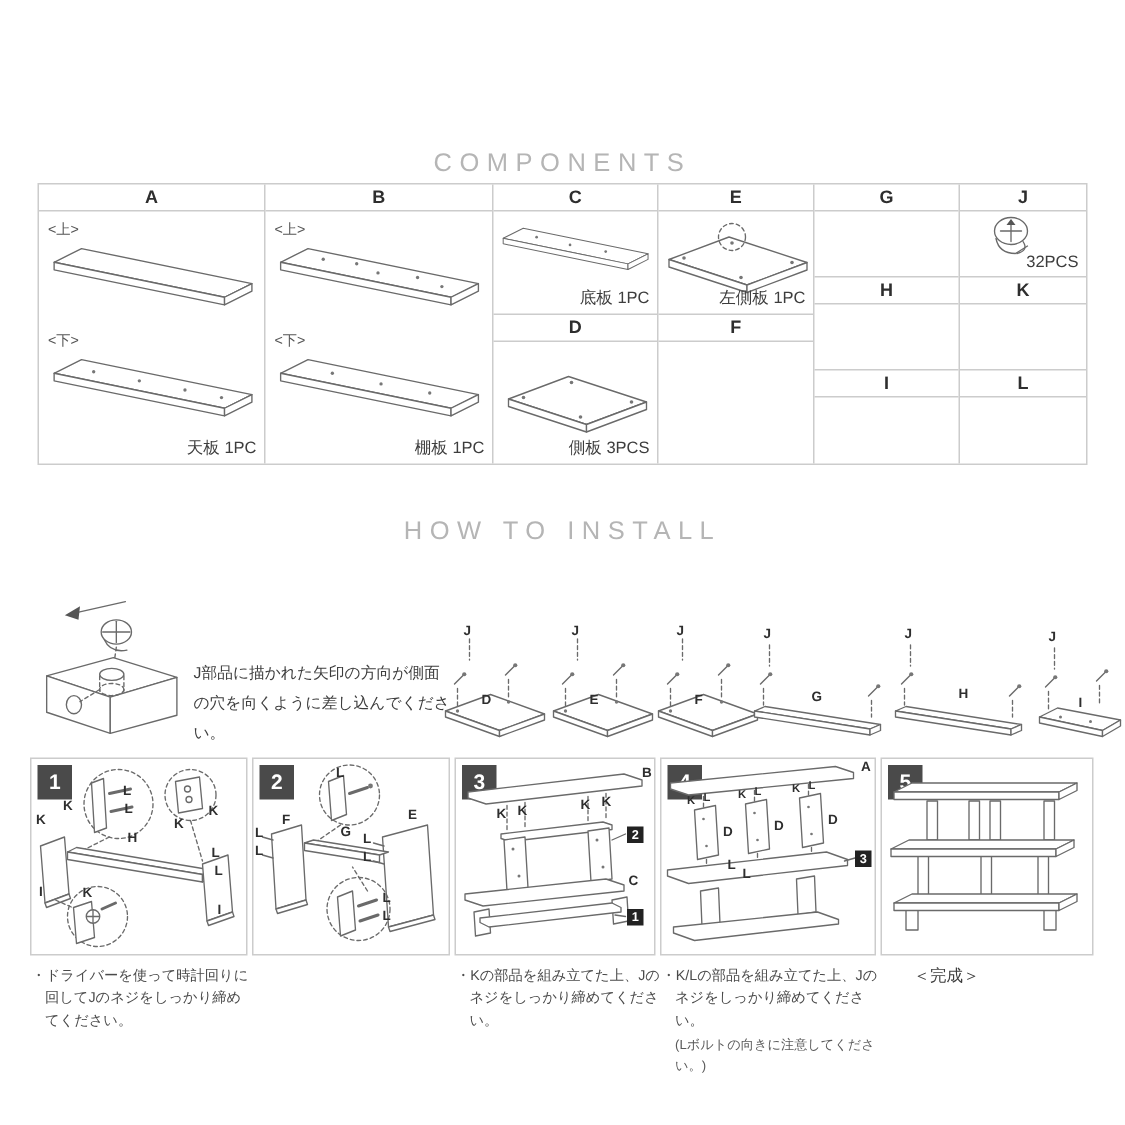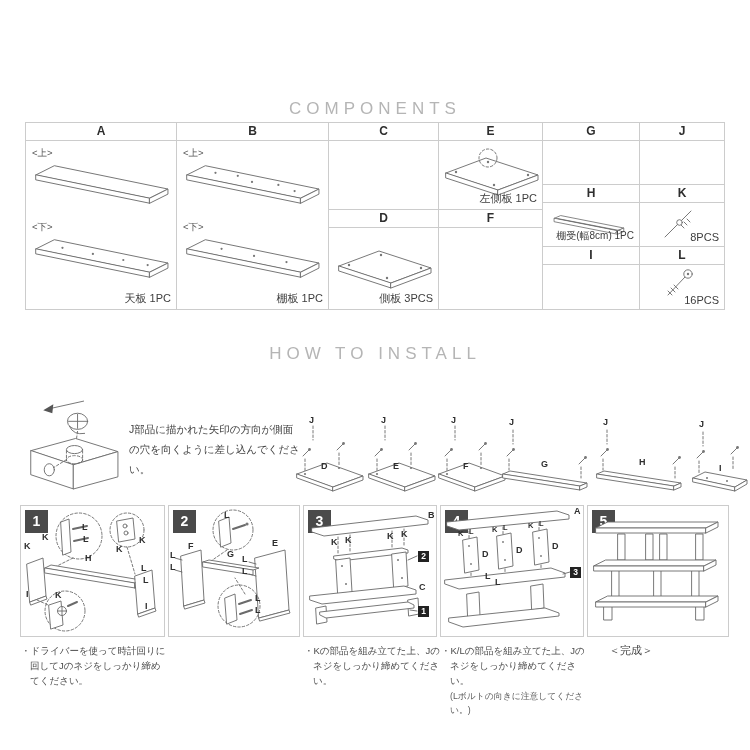--- a/index.html
+++ b/index.html
@@ -31,21 +31,21 @@
   .art polygon, .art path, .art line, .art circle, .art ellipse {
     stroke:#6a6a6a; stroke-width:0.9; fill:#fff; stroke-linejoin:round; stroke-linecap:round; }
   .art .dot  { fill:#777; stroke:none; }
   .art .dash { stroke-dasharray:2.5 2; fill:none; }
   .art .ln   { fill:none; }
   .art .bolt { stroke-width:2; fill:none; }
   .art .fill { fill:#555; stroke:none; }
 
   
   .demo-fig  { position:absolute; left:18px; top:388px; width:108px; height:106px; }
-  .install-note { position:absolute; left:129px; top:420px; width:172px;
+  .install-note { position:absolute; left:129px; top:440px; width:172px;
                   font-size:10.5px; color:#3d3d3d; line-height:1.9; }
   .pfig { position:absolute; top:416px; height:88px; }
   .lbl { position:absolute; font-size:9px; font-weight:bold; color:#2e2e2e; line-height:1; }
   .lbl.t7 { font-size:7.5px; }
 
   
   .step-panel { position:absolute; top:505px; height:132px; border:1px solid #ccc; background:#fff; }
   .badge { position:absolute; left:4px; top:4px; width:23px; height:23px; background:#4a4a4a;
            color:#fff; font-size:14px; font-weight:bold; text-align:center; line-height:23px; }
   .refbox { position:absolute; width:11px; height:11px; background:#222; color:#fff;
@@ -114,20 +114,31 @@
             <circle class="dot" cx="104" cy="28" r="1.1"></circle>
           </svg>
           <span class="caption">棚板 1PC</span>
         </div>
       </div>
     </div>
 
     <div class="col" style="width:110px">
       <div class="cell" style="flex:0 0 87px">
         <div class="cell-head">C</div>
+        <div class="cell-body">
+          <svg class="art" style="left:2px;top:5px" width="104" height="42" viewBox="0 0 140 52">
+            <polygon points="6,15 24,6 136,29 118,38"></polygon>
+            <polygon points="6,15 118,38 118,43 6,20"></polygon>
+            <polygon points="118,38 136,29 136,34 118,43"></polygon>
+            <circle class="dot" cx="36" cy="14" r="1.2"></circle>
+              <circle class="dot" cx="66" cy="21" r="1.2"></circle>
+            <circle class="dot" cx="98" cy="27" r="1.2"></circle>
+          </svg>
+          <span class="caption">底板 1PC</span>
+        </div>
       </div>
       <div class="cell" style="flex:1">
         <div class="cell-head">D</div>
         <div class="cell-body">
           <svg class="art" style="left:4px;top:8px" width="100" height="62" viewBox="0 0 100 62">
             <polygon points="6,30 46,15 98,32 58,47"></polygon>
             <polygon points="6,30 58,47 58,52 6,35"></polygon>
             <polygon points="58,47 98,32 98,37 58,52"></polygon>
             <circle class="dot" cx="16" cy="29" r="1.2"></circle>
               <circle class="dot" cx="48" cy="19" r="1.2"></circle>
@@ -160,62 +171,46 @@
         <div class="cell-head">F</div>
       </div>
     </div>
 
     <div class="col" style="width:97px">
       <div class="cell" style="flex:0 0 62px">
         <div class="cell-head">G</div>
       </div>
       <div class="cell" style="flex:0 0 62px">
         <div class="cell-head">H</div>
-        <div class="cell-body">
-          <svg class="art" style="left:2px;top:1px" width="90" height="32" viewBox="0 0 90 36">
-            <polygon points="5,16 12,13 83,27 76,30"></polygon>
-            <polygon points="5,16 76,30 76,34 5,20"></polygon>
-            <polygon points="76,30 83,27 83,31 76,34"></polygon>
-            <line class="ln" x1="9" y1="16.5" x2="79" y2="30"></line>
-          </svg>
-          <span class="caption sm">棚受(幅8cm) 1PC</span>
-        </div>
       </div>
       <div class="cell" style="flex:1">
         <div class="cell-head">I</div>
       </div>
     </div>
 
     <div class="col" style="flex:1">
       <div class="cell" style="flex:0 0 62px">
         <div class="cell-head">J</div>
+        <div class="cell-body">
+          <svg class="art" style="left:16px;top:0" width="40" height="40" viewBox="0 0 40 40">
+            <ellipse cx="18" cy="13" rx="11" ry="9"></ellipse>
+            <line class="ln" x1="18" y1="6" x2="18" y2="20"></line>
+            <line class="ln" x1="11" y1="13" x2="25" y2="13"></line>
+            <polygon class="fill" points="18,5 15,9 21,9"></polygon>
+            <path class="ln" d="M8,18 q2,10 13,10 l8,-5"></path>
+            <path class="ln" d="M26,20 q4,6 -4,8"></path>
+          </svg>
+          <span class="caption">32PCS</span>
+        </div>
       </div>
       <div class="cell" style="flex:0 0 62px">
         <div class="cell-head">K</div>
-        <div class="cell-body">
-          <svg class="art" style="left:18px;top:1px" width="40" height="40" viewBox="0 0 40 40">
-            <line class="ln" x1="7" y1="33" x2="21" y2="19" stroke-width="3"></line>
-            <line class="ln" x1="22" y1="18" x2="33" y2="7" stroke-width="2.2"></line>
-            <path class="ln" d="M23,21 l3,3 M26,18 l3,3 M29,15 l3,3" stroke-width="0.8"></path>
-            <circle cx="21.5" cy="18.5" r="2.8"></circle>
-          </svg>
-          <span class="caption">8PCS</span>
-        </div>
       </div>
       <div class="cell" style="flex:1">
         <div class="cell-head">L</div>
-        <div class="cell-body">
-          <svg class="art" style="left:18px;top:0" width="40" height="40" viewBox="0 0 40 40">
-            <line class="ln" x1="10" y1="30" x2="27" y2="12" stroke-width="3"></line>
-            <path class="ln" d="M10,26 l4,4 M13,23 l4,4 M16,20 l4,4" stroke-width="0.8"></path>
-            <circle cx="30" cy="9" r="4.2"></circle>
-            <circle class="dot" cx="30" cy="9" r="1.2"></circle>
-          </svg>
-          <span class="caption">16PCS</span>
-        </div>
       </div>
     </div>
   </div>
 
   <div class="sec-head" style="top:344px">HOW TO INSTALL</div>
 
   <div class="demo-fig">
     <svg class="art" style="left:0;top:0" width="108" height="106" viewBox="0 0 105 105">
       <line class="ln" x1="64" y1="13" x2="28" y2="21"></line>
       <polygon class="fill" points="24,22 34,16 33,25"></polygon>

